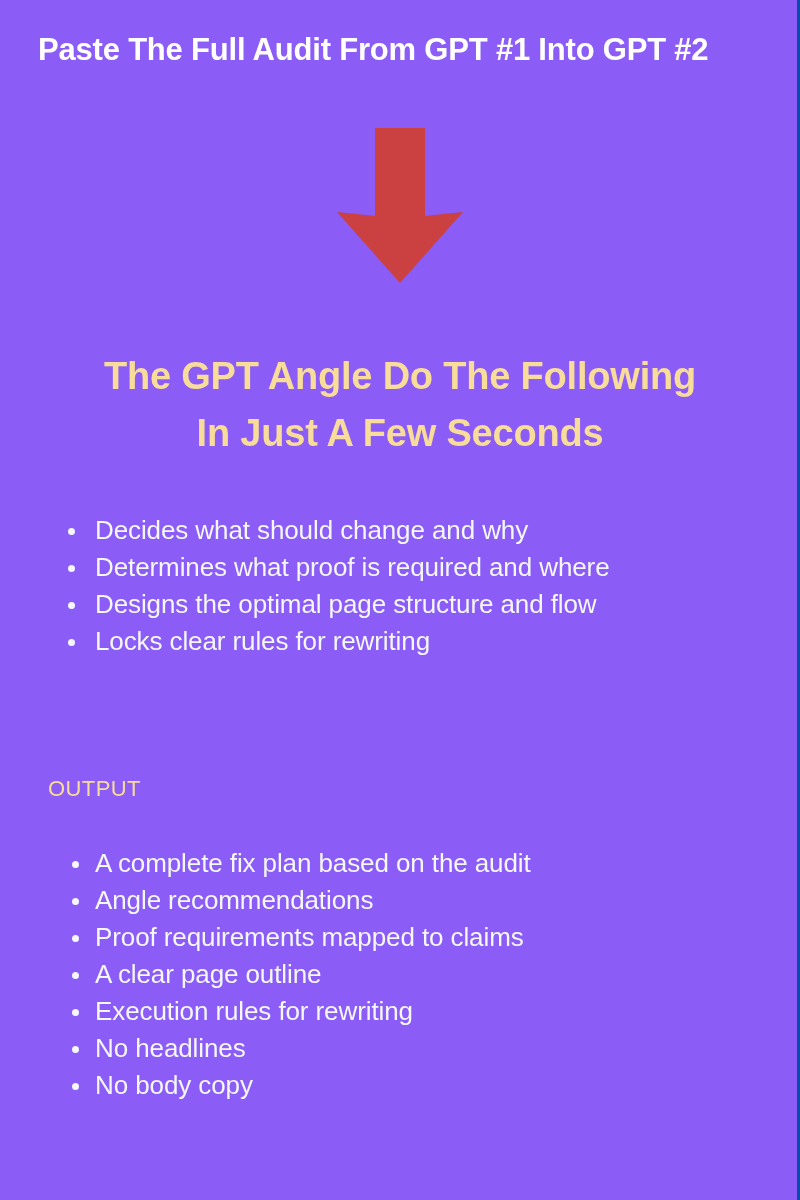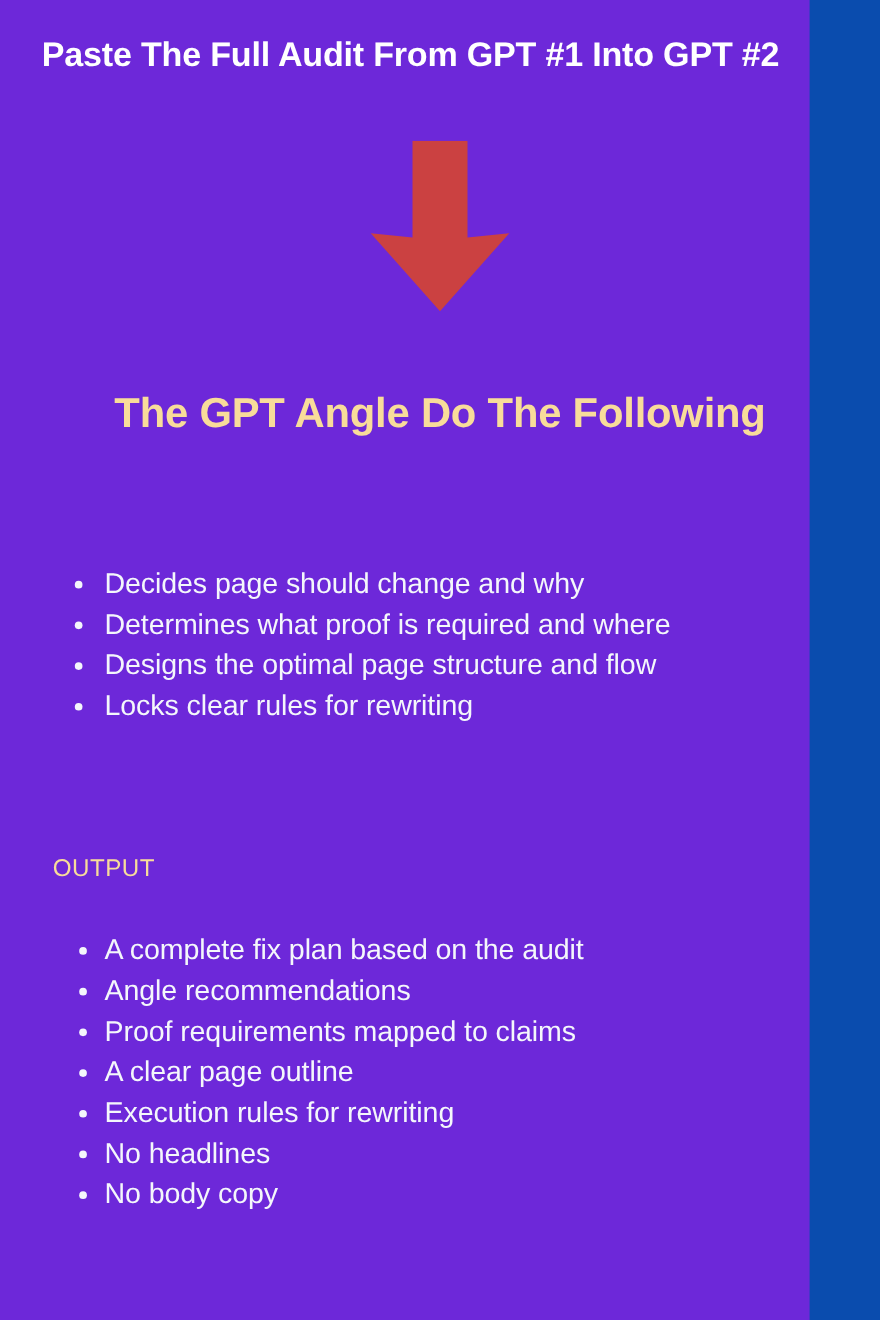--- a/index.html
+++ b/index.html
@@ -8,23 +8,23 @@
   }
   body {
     width: 800px;
     height: 1200px;
     background: #0A4CAE;
     font-family: "Liberation Sans", sans-serif;
     overflow: hidden;
   }
   .poster {
     position: relative;
-    width: 736px;
+    width: 797px;
     height: 1200px;
-    background: #6d28d9;
+    background: #8b5cf6;
     box-sizing: border-box;
   }
 
   
   .title {
     position: absolute;
     top: 30px;
     left: 38px;
     width: 724px;
     color: #FFFFFF;
@@ -120,26 +120,27 @@
   <div class="title">Paste The Full Audit From GPT #1 Into GPT #2</div>
 
   <div class="arrow-wrap">
     <svg class="arrow-svg" width="136" height="160" viewBox="0 0 136 160" xmlns="http://www.w3.org/2000/svg">
       <path d="M 43 0 L 93 0 L 93 88 L 131 84 L 68 155 L 5 84 L 43 88 Z" fill="#CB4141"></path>
     </svg>
   </div>
 
   <div class="headline">
     <span class="hl-line">The GPT Angle Do The Following</span>
+    <span class="hl-line">In Just A Few Seconds</span>
   </div>
 
   <ul class="list" id="list-actions">
     <li>
       <span class="bullet"></span>
-      <span class="txt">Decides page should change and why</span>
+      <span class="txt">Decides what should change and why</span>
     </li>
     <li>
       <span class="bullet"></span>
       <span class="txt">Determines what proof is required and where</span>
     </li>
     <li>
       <span class="bullet"></span>
       <span class="txt">Designs the optimal page structure and flow</span>
     </li>
     <li>

